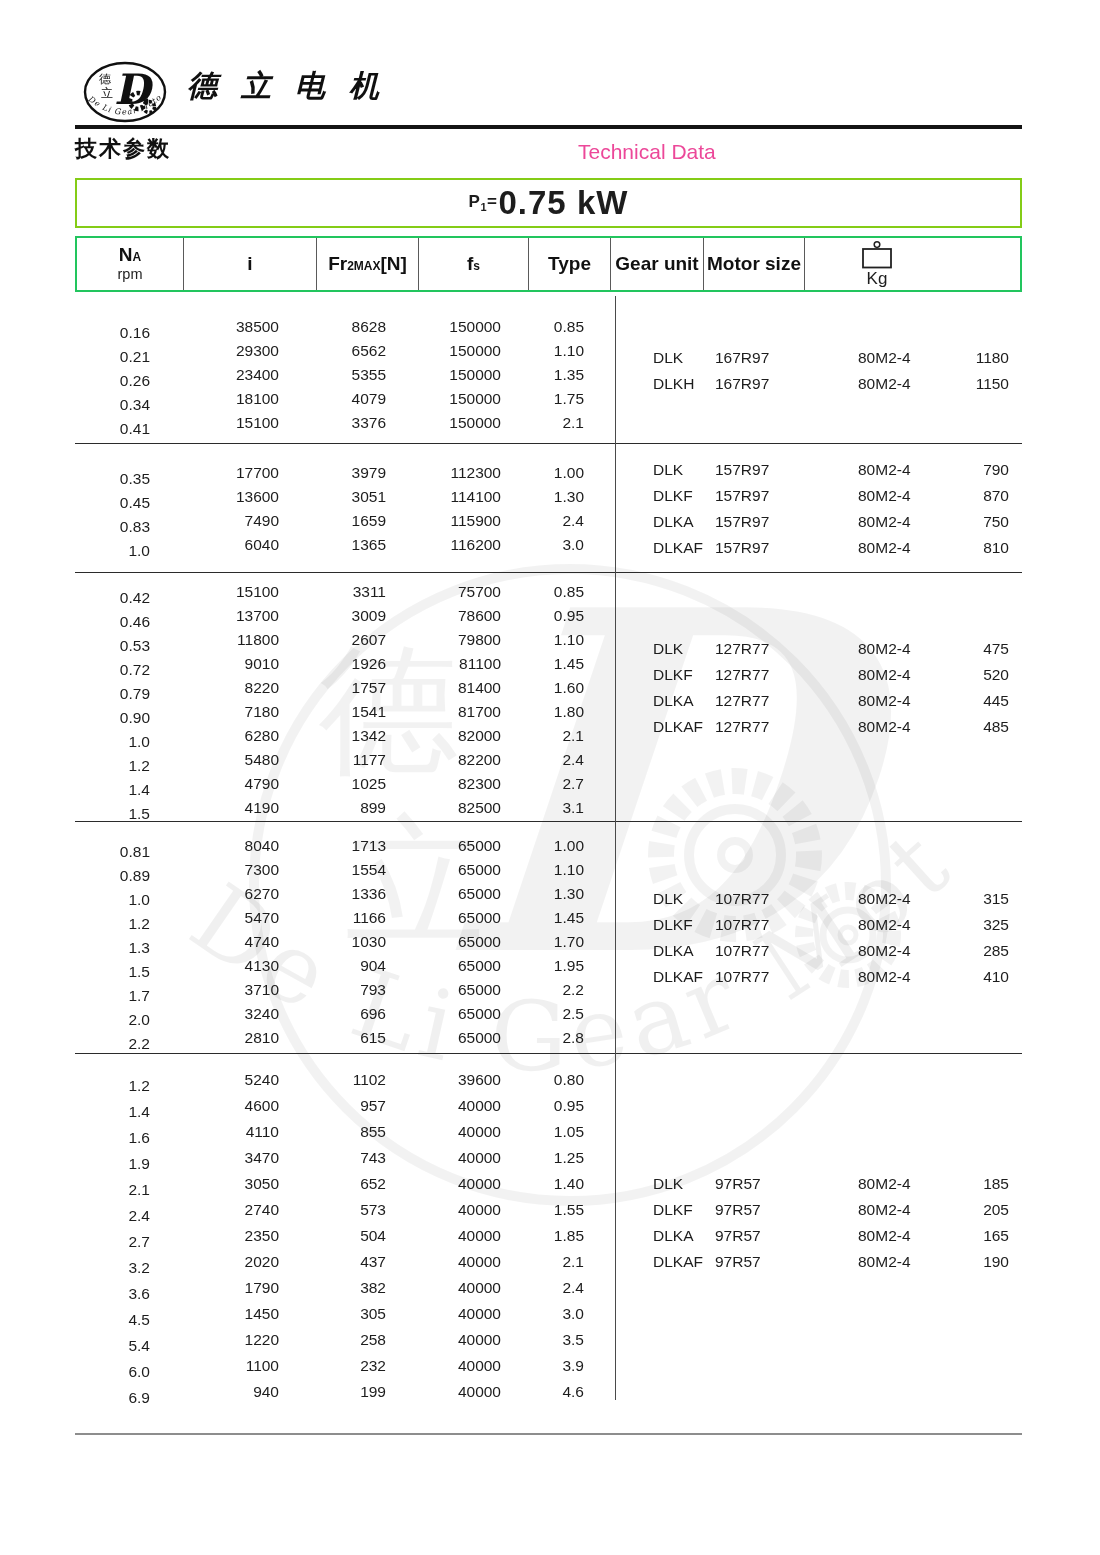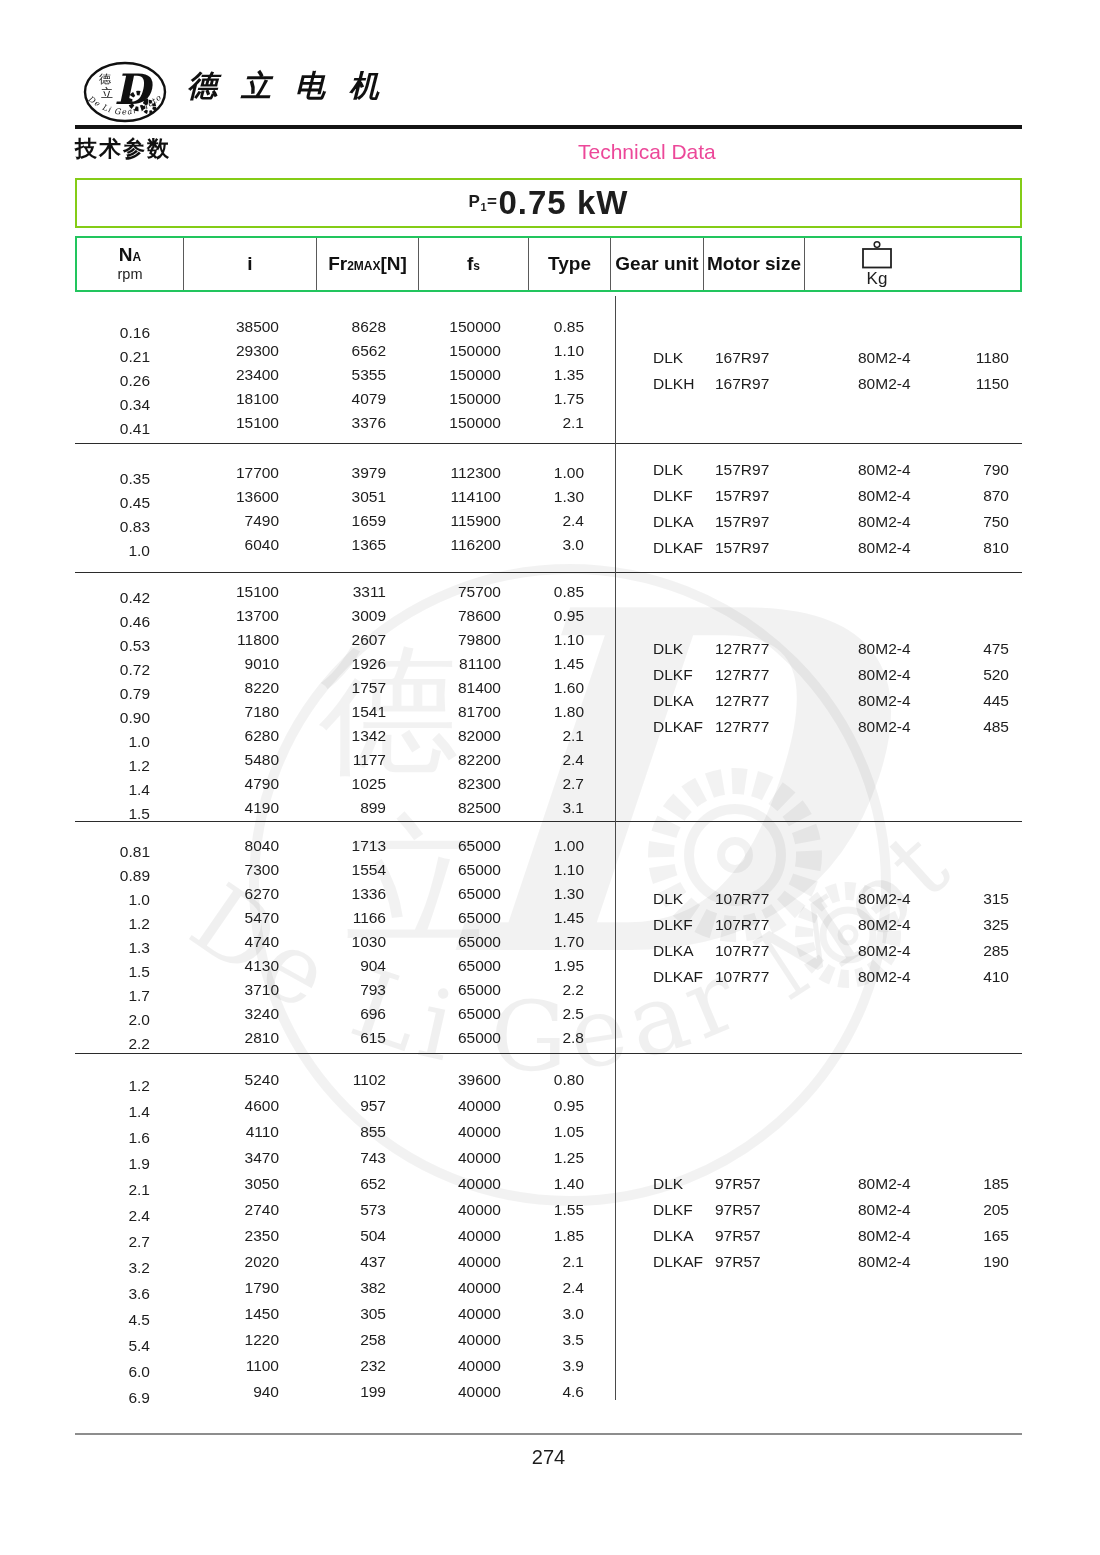--- a/index.html
+++ b/index.html
@@ -589,15 +589,14 @@
               <div class="tcell t0">DLKAF</div>
               <div class="tcell t1">97R57</div>
               <div class="tcell t2">80M2-4</div>
               <div class="tcell t3">190</div>
             </div>
           </div>
         </div>
       </div>
 
     <div class="footrule"></div>
-    <div class="pagenum">274</div>
   </div>
 </div>
 
 </body></html>

